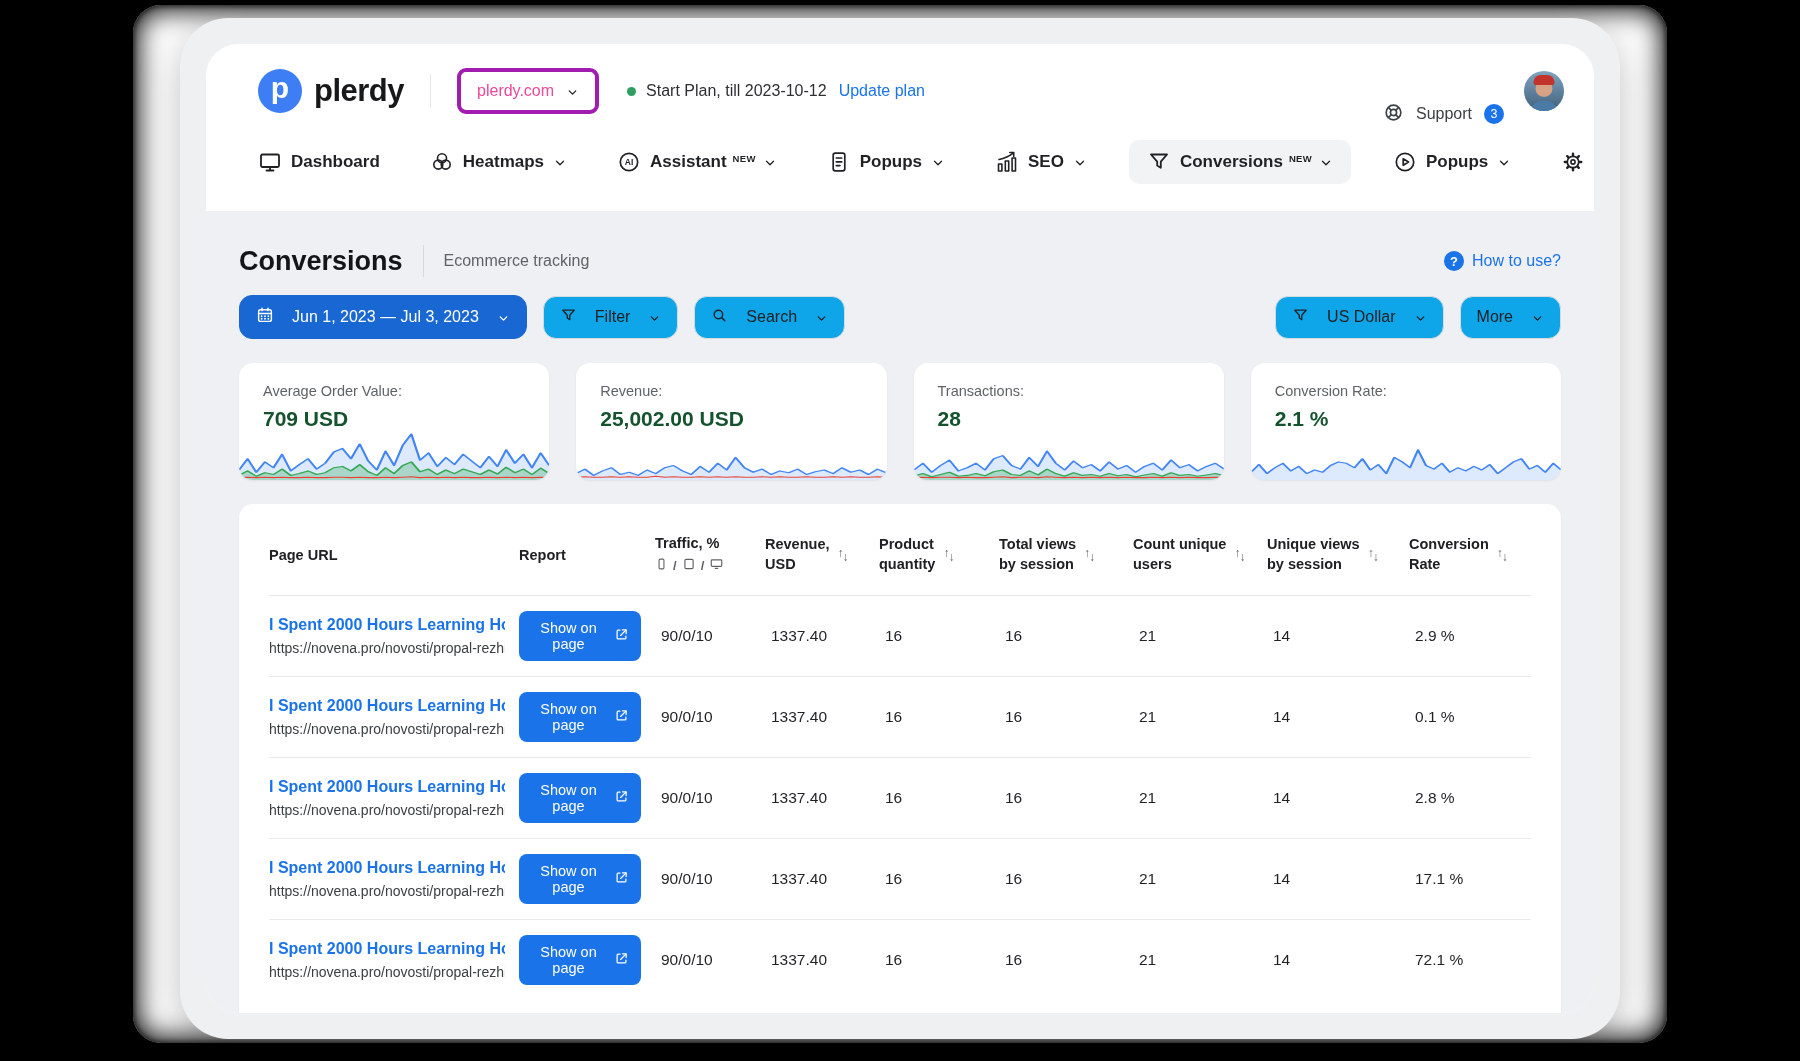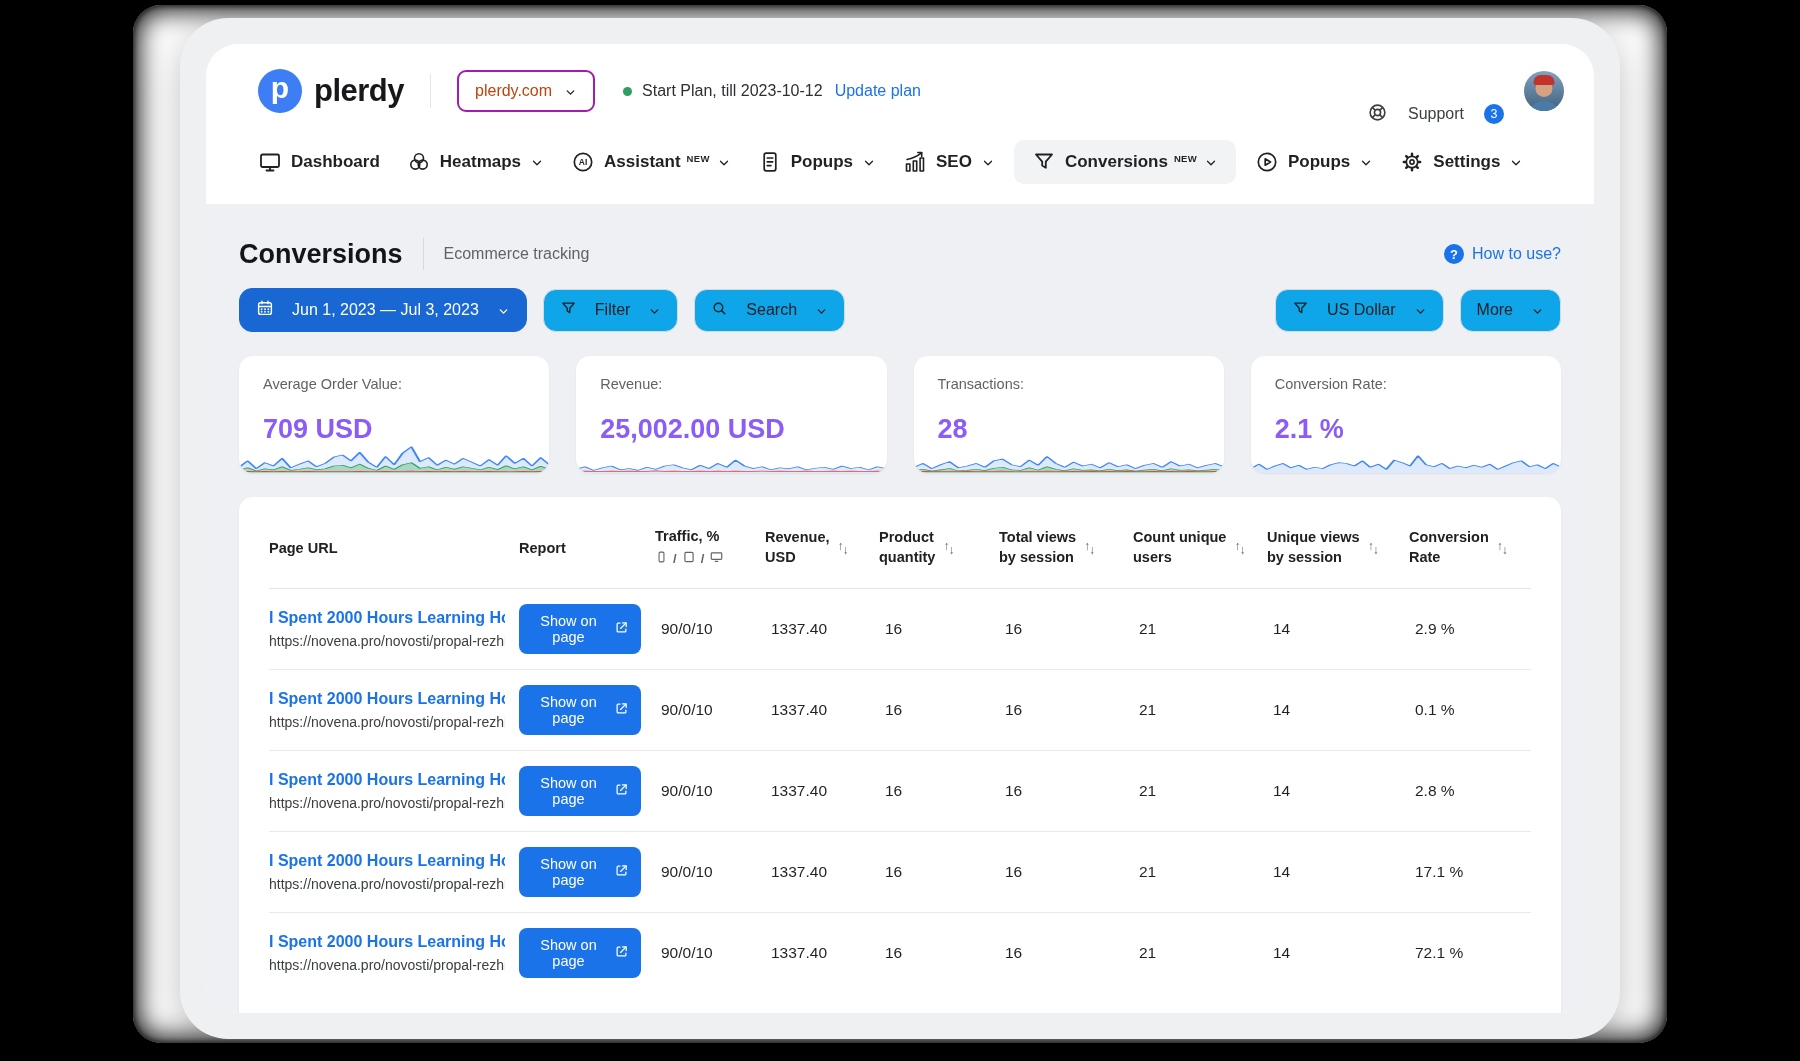--- a/index.html
+++ b/index.html
@@ -13,37 +13,37 @@
   .bezel { position:absolute; left:180px; top:18px; width:1440px; height:1021px;
            background:#eef0f2; border-radius:48px; padding:26px; box-shadow:0 10px 40px rgba(0,0,0,.25); }
   .window { width:100%; height:100%; background:#fff; border-radius:32px; overflow:hidden; display:flex; flex-direction:column; }
 
   
   .topbar { display:flex; align-items:center; height:88px; padding:6px 30px 0 52px; flex:0 0 auto; }
   .logo { width:44px; height:44px; border-radius:50%; background:#3d7ef5; display:flex; align-items:center; justify-content:center; }
   .logo span { color:#fff; font-weight:800; font-size:30px; line-height:30px; padding-bottom:6px; }
   .brand { font-size:31px; font-weight:800; color:#17181a; letter-spacing:-.5px; margin-left:12px; }
   .topbar-divider { width:1px; height:34px; background:#e4e6e9; margin:0 26px; }
-  .domain-select { display:flex; align-items:center; gap:12px; border:2px solid #a21caf; border-radius:9px;
-                   background:#fff; padding:10px 16px; font-size:16px; color:#c2410c; cursor:pointer; }
+  .domain-select { display:flex; align-items:center; gap:12px; border:4px solid #a21caf; border-radius:9px;
+                   background:#fff; padding:10px 16px; font-size:16px; color:#ec4899; cursor:pointer; }
   .plan { display:flex; align-items:center; gap:10px; margin-left:28px; font-size:16px; color:#2d2f33; }
   .plan-dot { width:9px; height:9px; border-radius:50%; background:#2e9e63; }
   .update-plan { color:#1a73e8; margin-left:2px; cursor:pointer; }
   .top-right { margin-left:auto; display:flex; align-items:center; gap:20px; }
-  .support { display:flex; align-items:center; gap:20px; font-size:16px; color:#3c4043; cursor:pointer;margin-top:46px; }
+  .support { display:flex; align-items:center; gap:12px; font-size:16px; color:#3c4043; cursor:pointer;margin-top:46px; }
   .badge { min-width:20px; height:20px; border-radius:10px; background:#1a73e8; color:#fff; font-size:12.5px;
            display:flex; align-items:center; justify-content:center; padding:0 6px; }
   .avatar { width:40px; height:40px; border-radius:50%; overflow:hidden; position:relative;
             background:linear-gradient(180deg,#7fa3c0 0%,#41607b 100%); cursor:pointer; }
   .av-face { position:absolute; left:50%; top:9px; transform:translateX(-50%); width:17px; height:17px; border-radius:50%; background:#d7a183; }
   .av-cap  { position:absolute; left:50%; top:4px;  transform:translateX(-50%); width:21px; height:10px; border-radius:10px 10px 4px 4px; background:#c2342b; }
   .av-body { position:absolute; left:50%; bottom:-6px; transform:translateX(-50%); width:30px; height:16px; border-radius:14px 14px 0 0; background:#4a7ba6; }
 
   
-  .nav { display:flex; align-items:flex-end; gap:27px; padding:8px 52px 20px; flex:0 0 auto; }
+  .nav { display:flex; align-items:flex-end; gap:50px; padding:8px 52px 27px; flex:0 0 auto; }
   .nav-item { display:flex; align-items:flex-start; gap:9px; font-size:17px; font-weight:600; color:#1f2124;
               cursor:pointer; padding:10px 0; border-radius:10px; align-items:center; }
   .nav-item.active { background:#f1f3f4; padding:10px 18px; margin:0 -8px; }
   .nav-icon { display:flex; align-items:center; }
   .nav-icon svg { display:block; }
   .nav-new { font-size:9.5px; font-weight:700; color:#1f2124; margin:-8px -2px 0 -3px; letter-spacing:.3px; }
   .chev { display:flex; align-items:center; margin-top:2px; }
 
   
   .content { flex:1; background:#eef0f3; padding:24px 33px 0; display:flex; flex-direction:column; overflow:hidden; }
@@ -59,21 +59,21 @@
   .btn { display:flex; align-items:center; gap:18px; border-radius:13px; font-size:16px; cursor:pointer; padding:10px 16px; }
   .btn-blue { background:#1967d2; color:#fff; border:1px solid #1967d2; }
   .btn-white { background:#0ea5e9; color:#202124; border:1px solid #d7dadd; }
   .right-filters { margin-left:auto; display:flex; gap:16px; }
 
   
   .cards { display:grid; grid-template-columns:repeat(4,1fr); gap:27px; margin-top:24px; flex:0 0 auto; }
   .card { background:#fff; border-radius:14px; height:117px; padding:20px 24px 0; display:flex; flex-direction:column;
           box-shadow:0 1px 2px rgba(60,64,67,.08); overflow:hidden; }
   .card-label { font-size:14.5px; color:#5f6368; }
-  .card-value { font-size:27px; font-weight:800; color:#8b5cf6; margin-top:22px; }
+  .card-value { font-size:21px; font-weight:800; color:#14532d; margin-top:8px; }
   .spark { width:calc(100% + 48px); margin:auto -24px 0; height:94px; display:block; }
 
   
   .table-card { background:#fff; border-radius:14px 14px 0 0; margin-top:24px; flex:1; overflow:hidden;
                 padding:0 30px; display:flex; flex-direction:column; box-shadow:0 1px 2px rgba(60,64,67,.08); }
   .tgrid { display:grid; grid-template-columns:minmax(0,1fr) 122px 96px 100px 106px 120px 120px 128px 122px; column-gap:14px; align-items:center; }
   .thead { padding:30px 0 20px; border-bottom:1px solid #e4e6e9; flex:0 0 auto; }
   .hcell { font-size:14.5px; font-weight:700; color:#202124; display:flex; align-items:center; gap:8px; }
   .hlines { display:flex; flex-direction:column; line-height:1.35; }
   .traffic-icons { display:flex; align-items:center; gap:5px; color:#5f6368; font-size:13px; margin-top:3px; }

